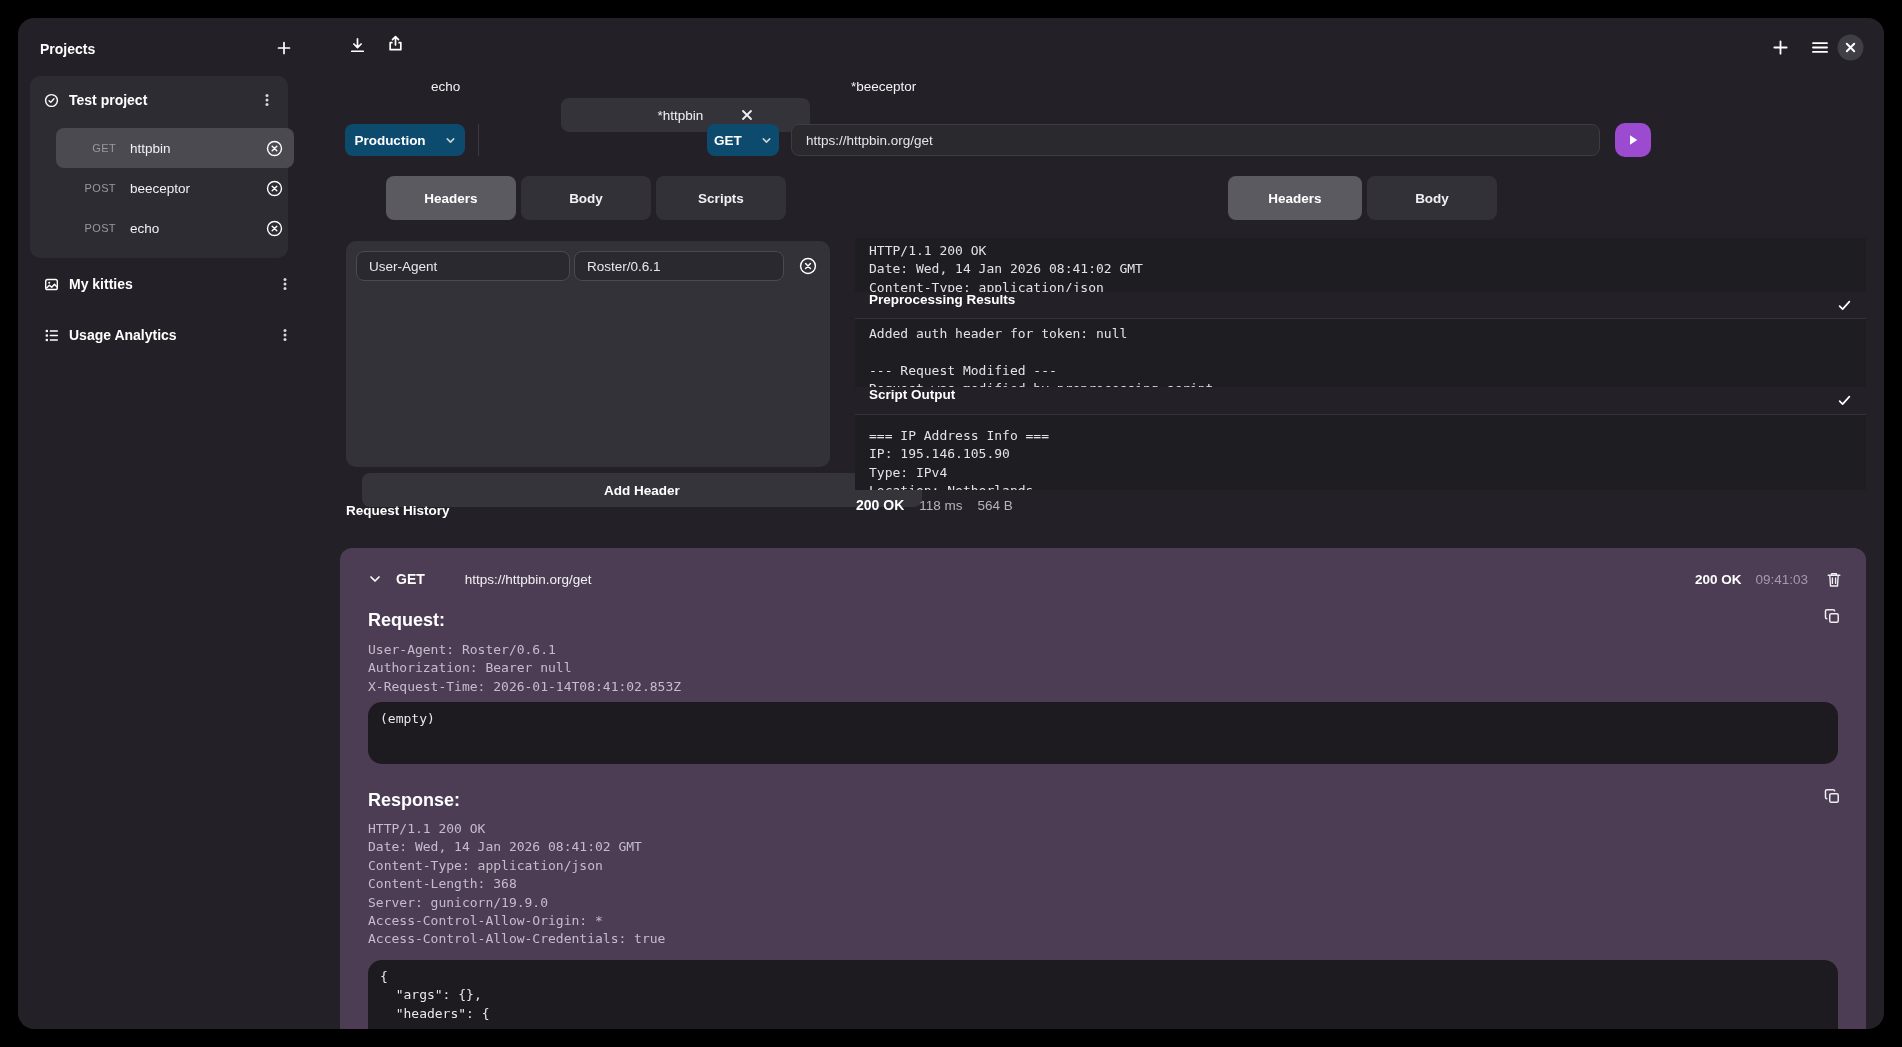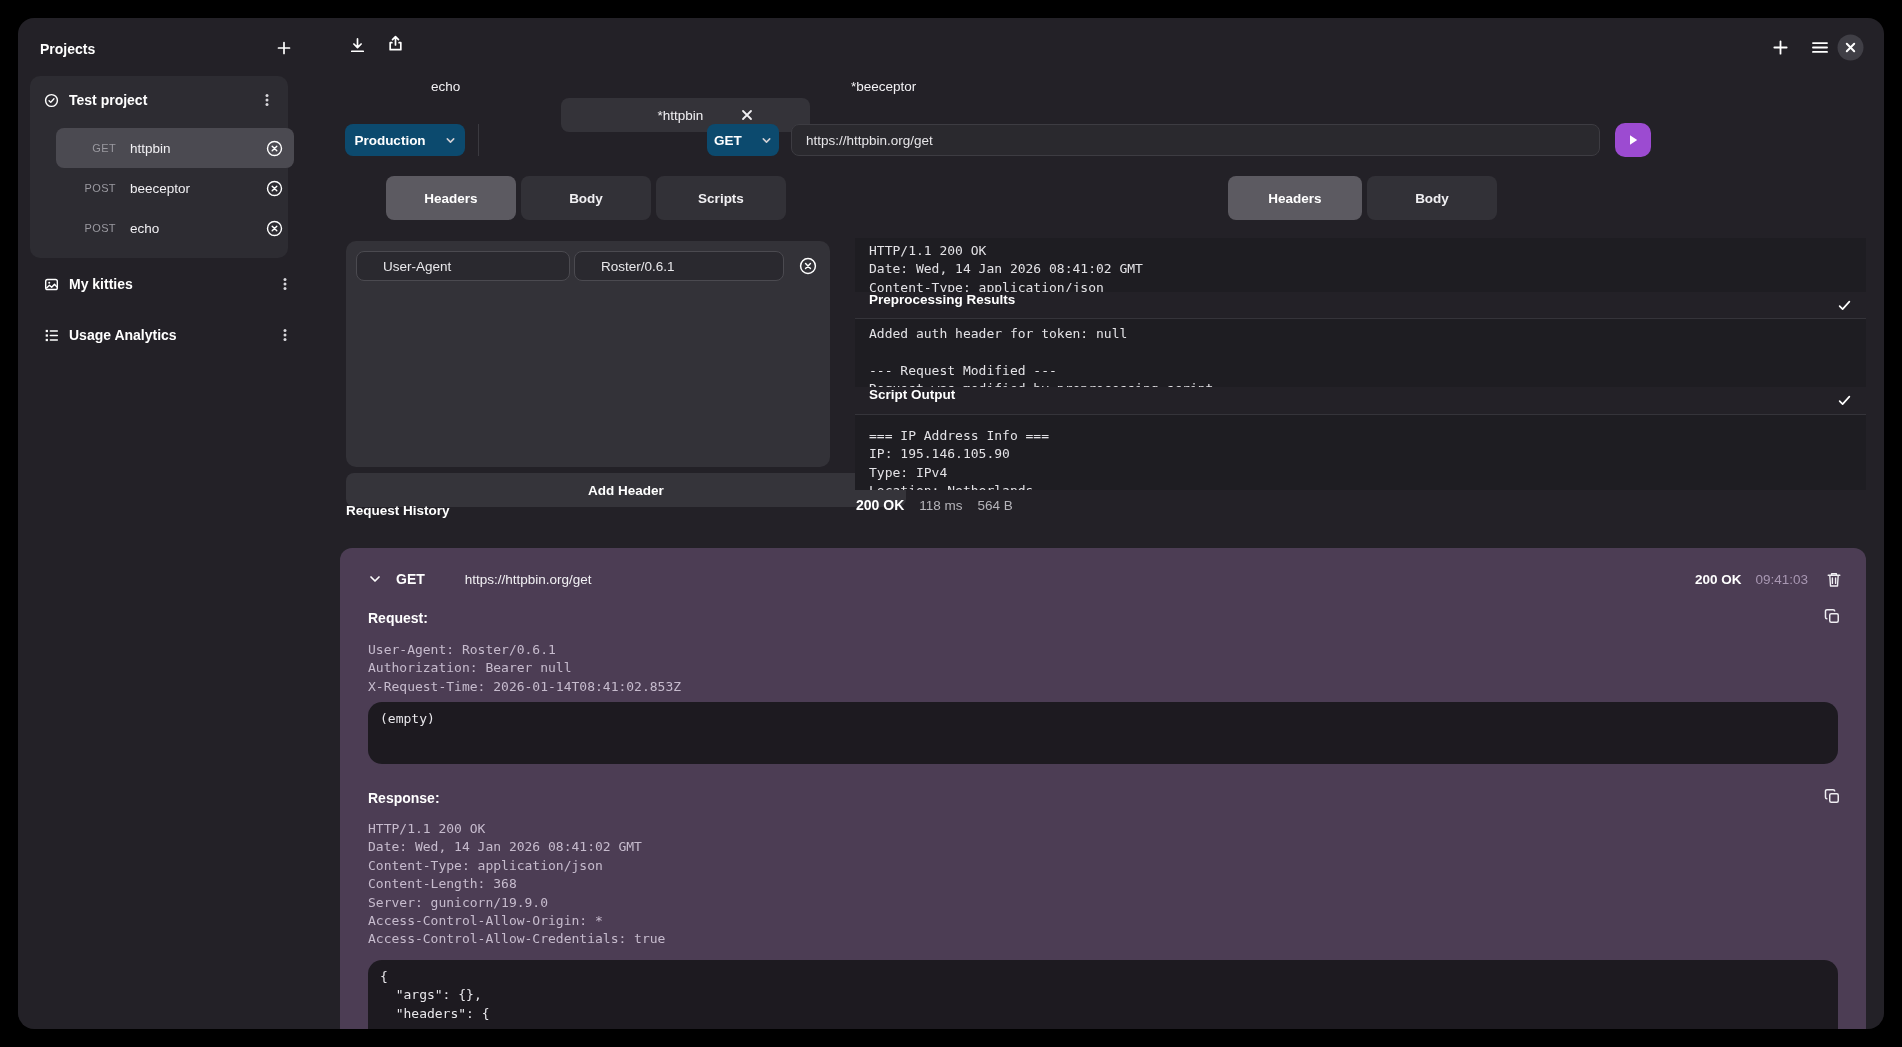--- a/index.html
+++ b/index.html
@@ -28,37 +28,37 @@
   .url-input{background:#2a292e;border:1px solid #3d3c42;border-radius:8px;color:#e6e5e8;
     font-size:13.5px;padding:0 14px;outline:none;box-sizing:border-box;}
   .send-btn{background:#9c4bd1;border-radius:10px;display:flex;align-items:center;justify-content:center;border:none;}
   
   .seg{border-radius:8px;display:flex;align-items:center;justify-content:center;font-size:13.5px;
     font-weight:700;color:#f1f0f3;background:#323137;}
   .seg.active{background:#5c5a61;color:#fff;}
   
   .hdr-card{background:#333238;border-radius:10px;}
   .hdr-input{background:#2a292f;border:1px solid #4b4a50;border-radius:8px;color:#e9e8eb;
-    font-size:13.5px;padding:0 26px;outline:none;box-sizing:border-box;}
+    font-size:13.5px;padding:0 12px;outline:none;box-sizing:border-box;}
   .add-btn{background:#35343a;border-radius:8px;color:#fff;font-size:13.5px;font-weight:700;
     display:flex;align-items:center;justify-content:center;border:none;}
   
   .resp-box{background:#1e1d22;overflow:hidden;box-sizing:border-box;border-top:1px solid #35343a;}
   .panel-head{display:flex;justify-content:space-between;color:#fff;
     font-size:13.5px;font-weight:700;}
   .resp-mono{color:#e3e2e6;}
   .status-code{color:#fff;font-size:14px;font-weight:700;}
   .status-meta{color:#b5b4ba;font-size:13.5px;}
   
   .hist-title{color:#fff;font-size:13.5px;font-weight:700;}
   .hist-card{background:#4c3d54;border-radius:12px;}
   .hist-mono{color:#c6bbcd;}
   .code-box{background:#1d1a20;border-radius:14px;box-sizing:border-box;overflow:hidden;}
   .code-mono{color:#e8e7eb;}
-  .sec-label{color:#fff;font-size:14px;font-weight:700;}
+  .sec-label{color:#fff;font-size:18px;font-weight:700;}
 </style>
 </head>
 <body>
 
 <div class="window">
 
   <div class="abs" style="left:0;top:0;width:300px;height:1011px;">
     <div class="abs sb-title" style="left:22px;top:23px;">Projects</div>
     <div class="abs icon" style="left:258px;top:22px;">
       <svg width="16" height="16" viewBox="0 0 16 16" fill="none" stroke="#fff" stroke-width="1.7" stroke-linecap="round">
@@ -230,21 +230,21 @@
     <input class="abs hdr-input" style="left: 10px; top: 10px; width: 214px; height: 30px;" value="User-Agent">
     <input class="abs hdr-input" style="left: 228px; top: 10px; width: 210px; height: 30px;" value="Roster/0.6.1">
     <span class="abs icon" style="left:453px;top:16px;">
       <svg width="18" height="18" viewBox="0 0 17 17" fill="none" stroke="#fff" stroke-width="1.4">
           <circle cx="8.5" cy="8.5" r="7"></circle>
           <path d="M6.2 6.2l4.6 4.6M10.8 6.2l-4.6 4.6" stroke-linecap="round"></path>
         </svg>
     </span>
   </div>
 
-  <button class="abs add-btn" style="left:328px;top:455px;width:560px;height:34px;">Add Header</button>
+  <button class="abs add-btn" style="left:344px;top:455px;width:560px;height:34px;">Add Header</button>
 
   <div class="abs seg active" style="left:1210px;top:158px;width:134px;height:44px;">Headers</div>
   <div class="abs seg" style="left:1349px;top:158px;width:130px;height:44px;">Body</div>
 
   <div class="abs resp-box" style="left:837px;top:220px;width:1011px;height:54px;padding:4px 14px 0;border-top:none;">
     <div class="mono resp-mono">HTTP/1.1 200 OK
 Date: Wed, 14 Jan 2026 08:41:02 GMT
 Content-Type: application/json</div>
   </div>
 

